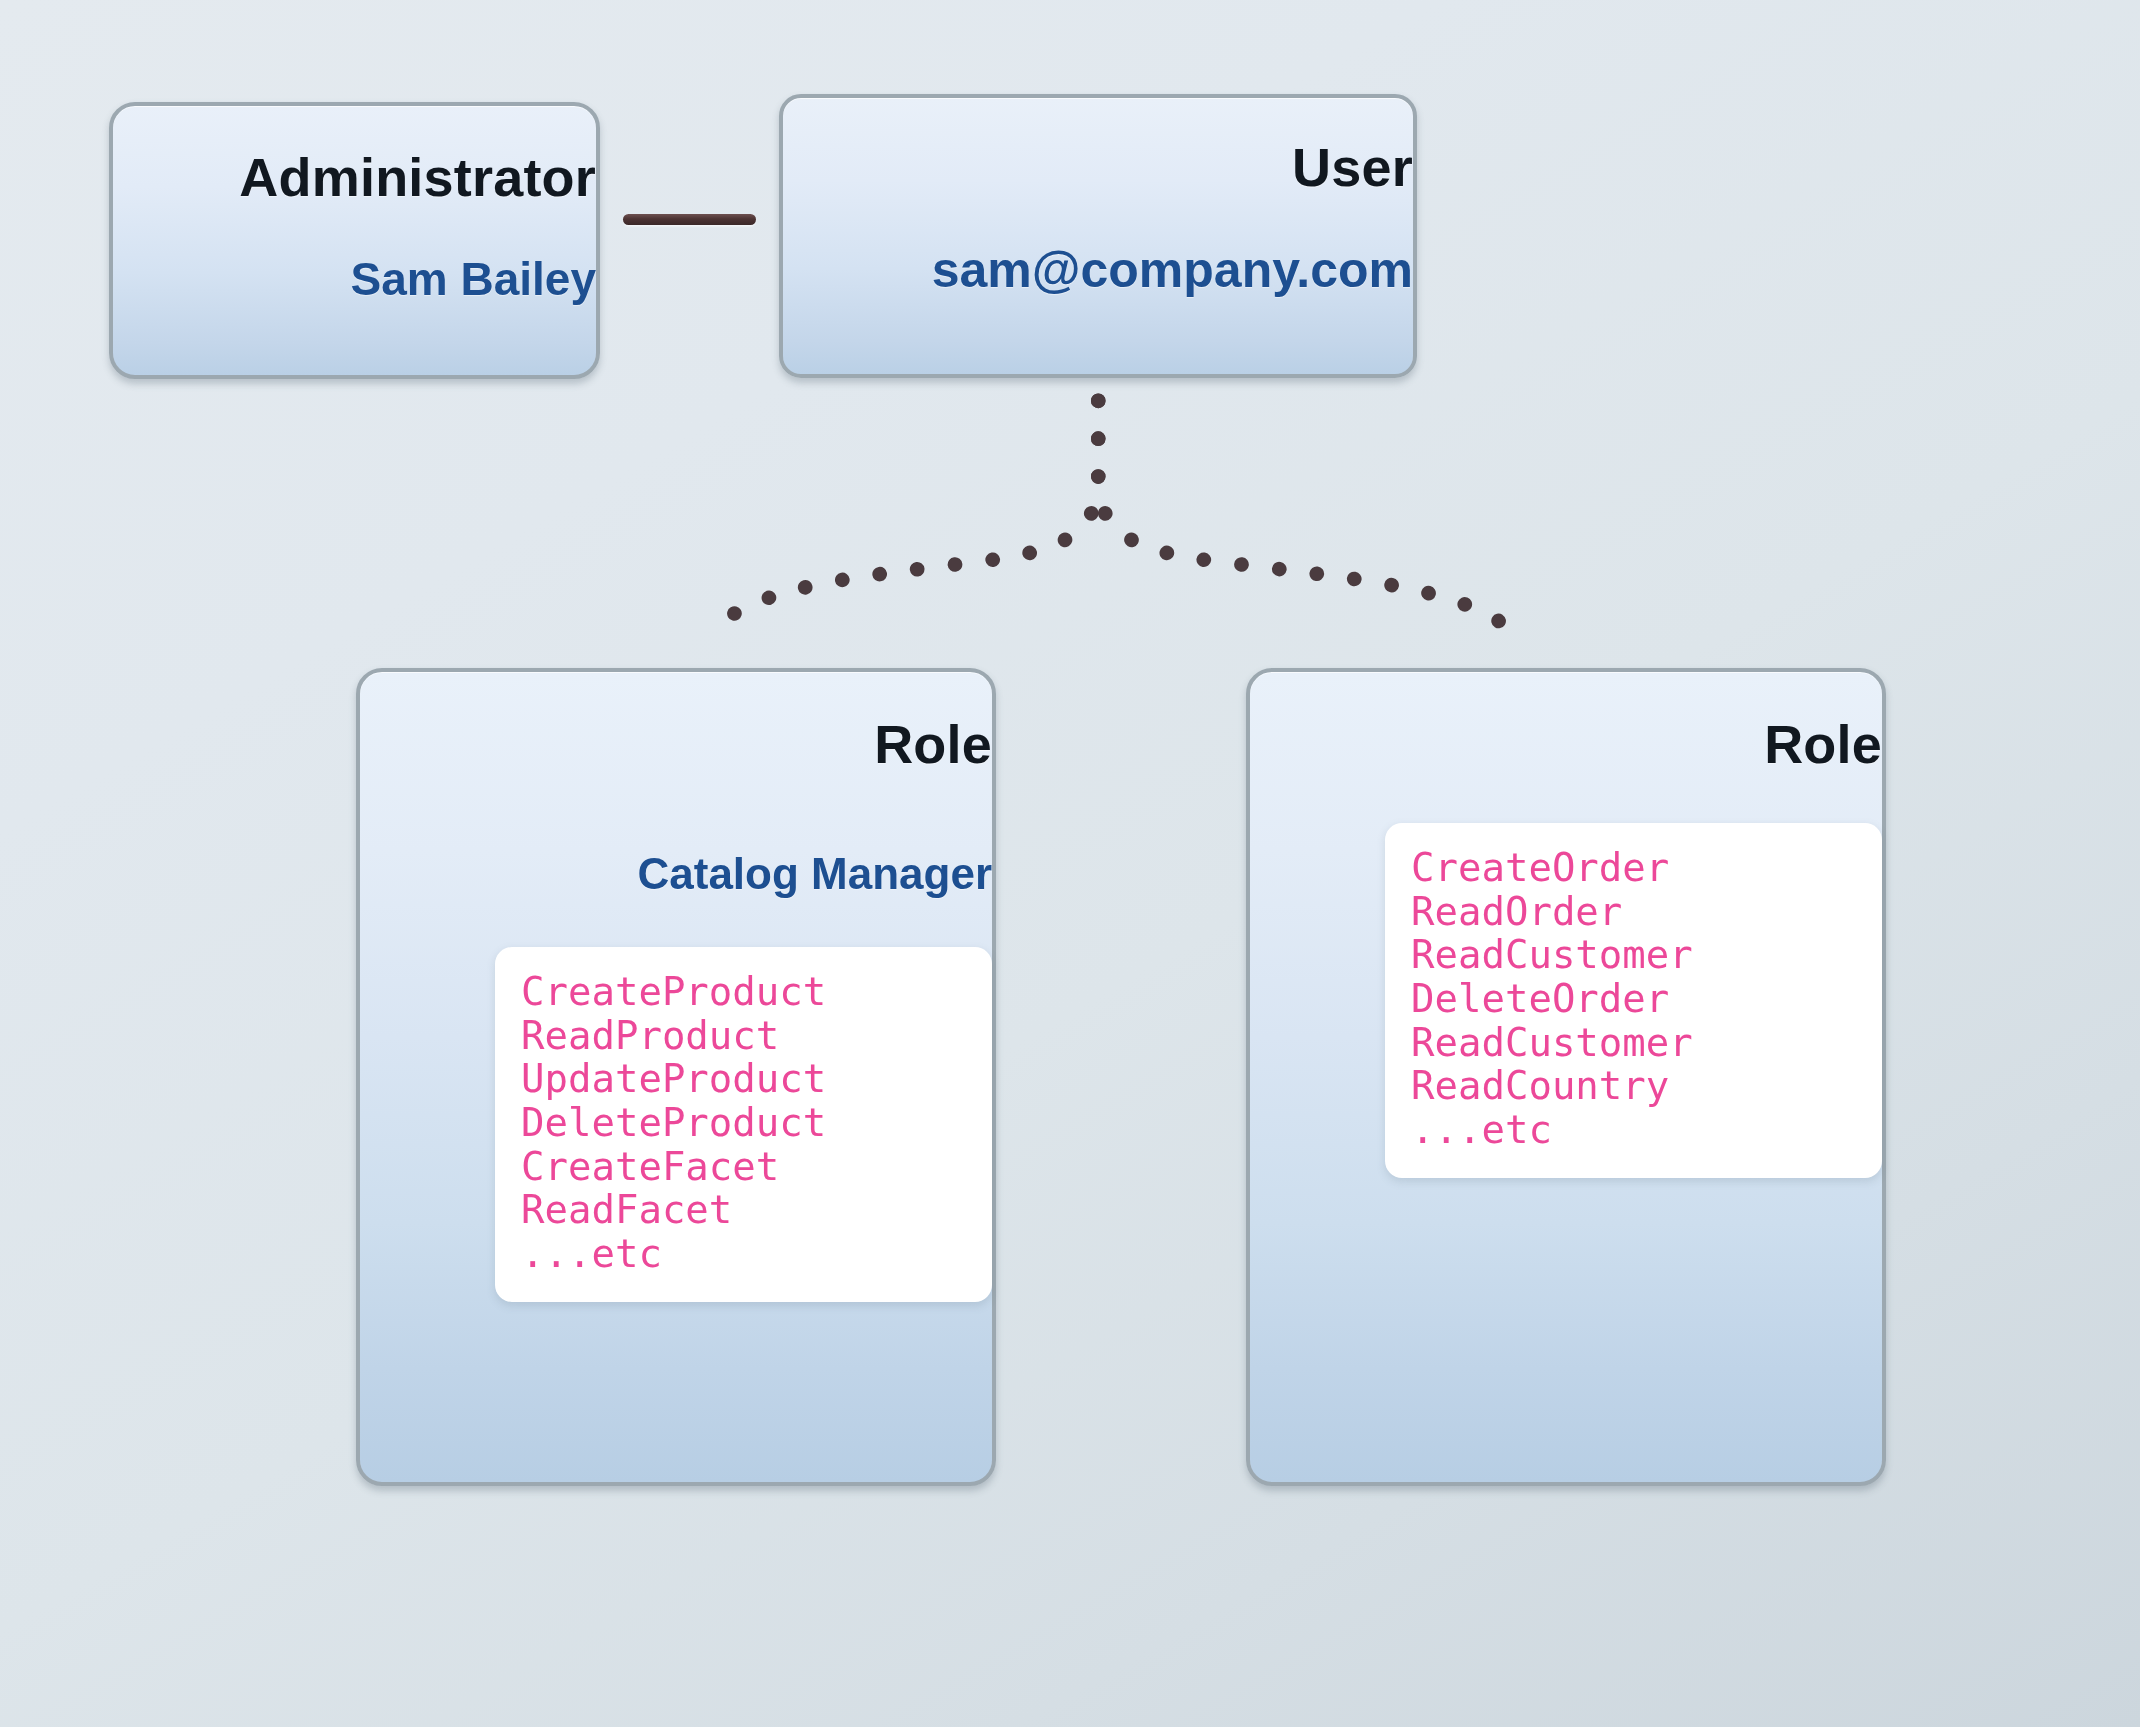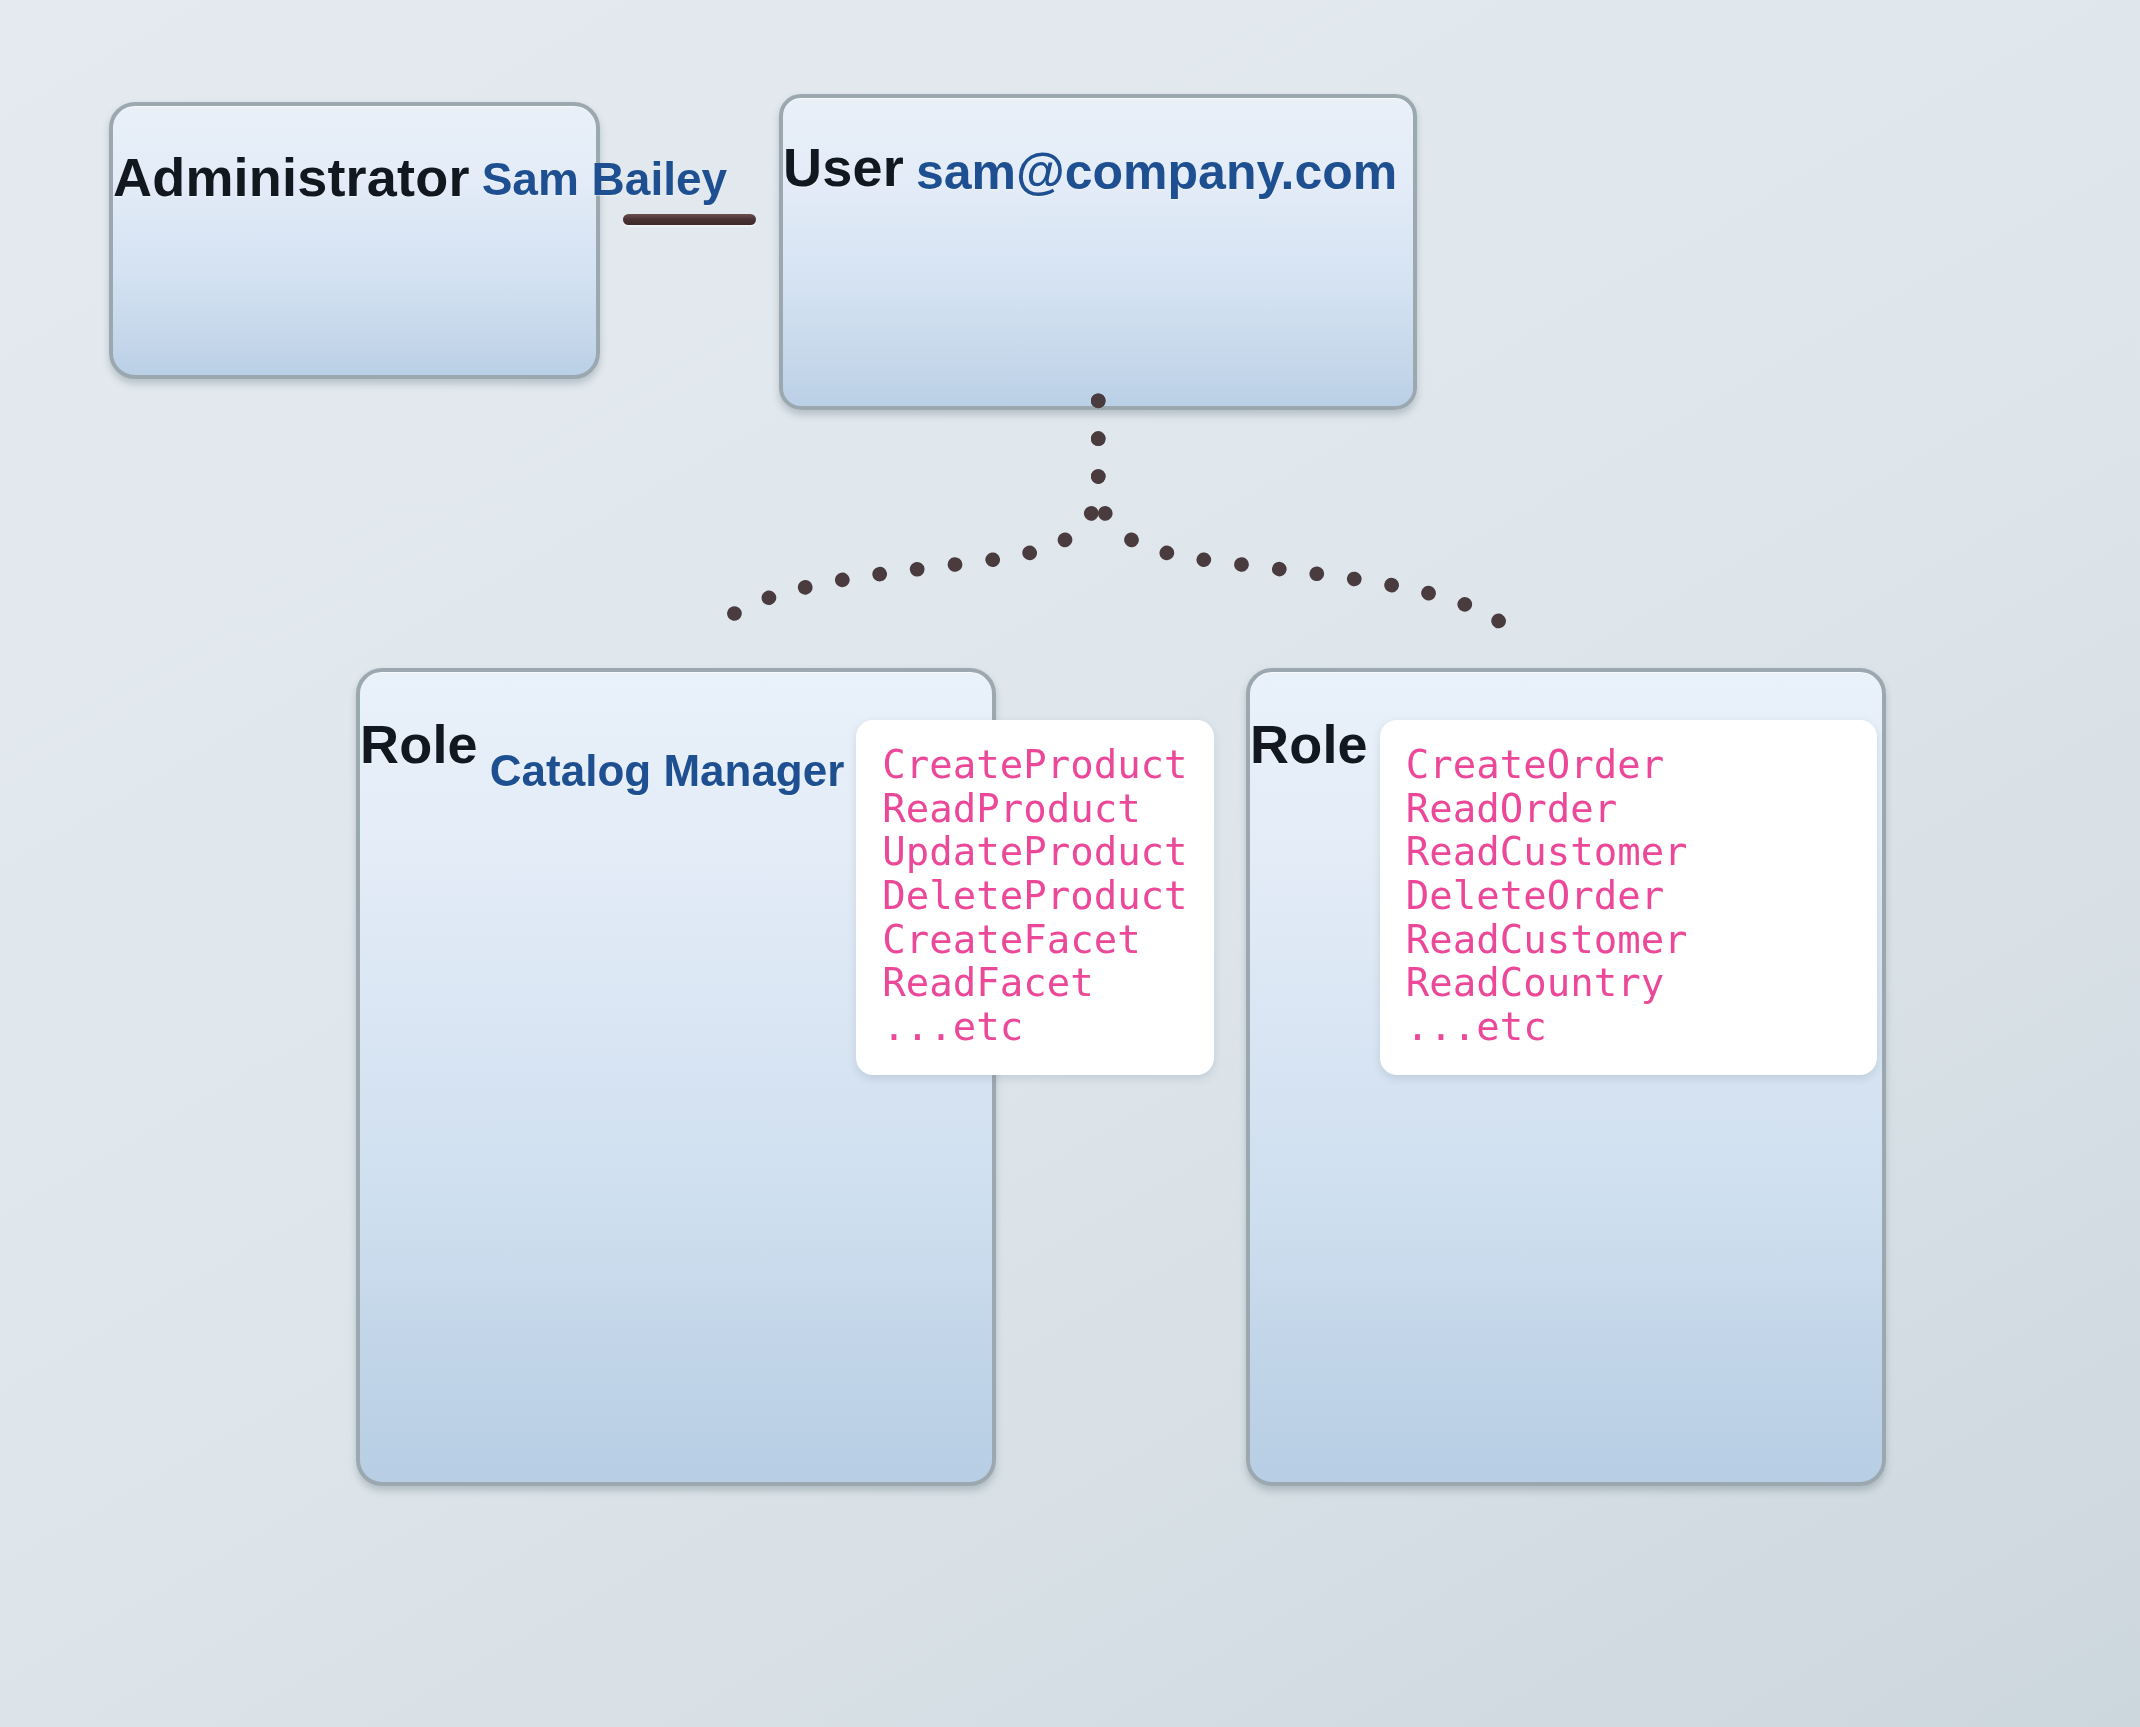--- a/index.html
+++ b/index.html
@@ -22,22 +22,22 @@
 
   
   .node {
     position: absolute;
     box-sizing: border-box;
     border: 4.3px solid #9ca8b0;
     border-radius: 22px;
     background: linear-gradient(180deg, #e9f0f9 0%, #e2ebf7 30%, #d4e2f2 62%, #c4d6ea 88%, #bad0e6 100%);
     box-shadow: 0 4.3px 7.7px rgba(90,105,120,0.30), inset 0 0.9px 0 rgba(255,255,255,0.7);
     display: flex;
-    align-items: flex-start;
-    gap: 12px;
+    flex-direction: column;
+    align-items: flex-end;
   }
 
   .node-title {
     font-weight: bold;
     color: #111820;
     text-align: center;
     letter-spacing: 0.2px;
     text-shadow: 0 0.9px 0.9px rgba(255,255,255,0.55);
     white-space: nowrap;
   }
@@ -65,21 +65,21 @@
   }
   #admin-node .node-value {
     font-size: 46px;
     margin-top: 46px;
   }
 
   #user-node {
     left: 779px;
     top: 94px;
     width: 638px;
-    height: 316px;
+    height: 284px;
     border-radius: 22px;
   }
   #user-node .node-title {
     font-size: 54px;
     margin-top: 41px;
     line-height: 1.05;
   }
   #user-node .node-value {
     font-size: 50px;
     margin-top: 45px;

